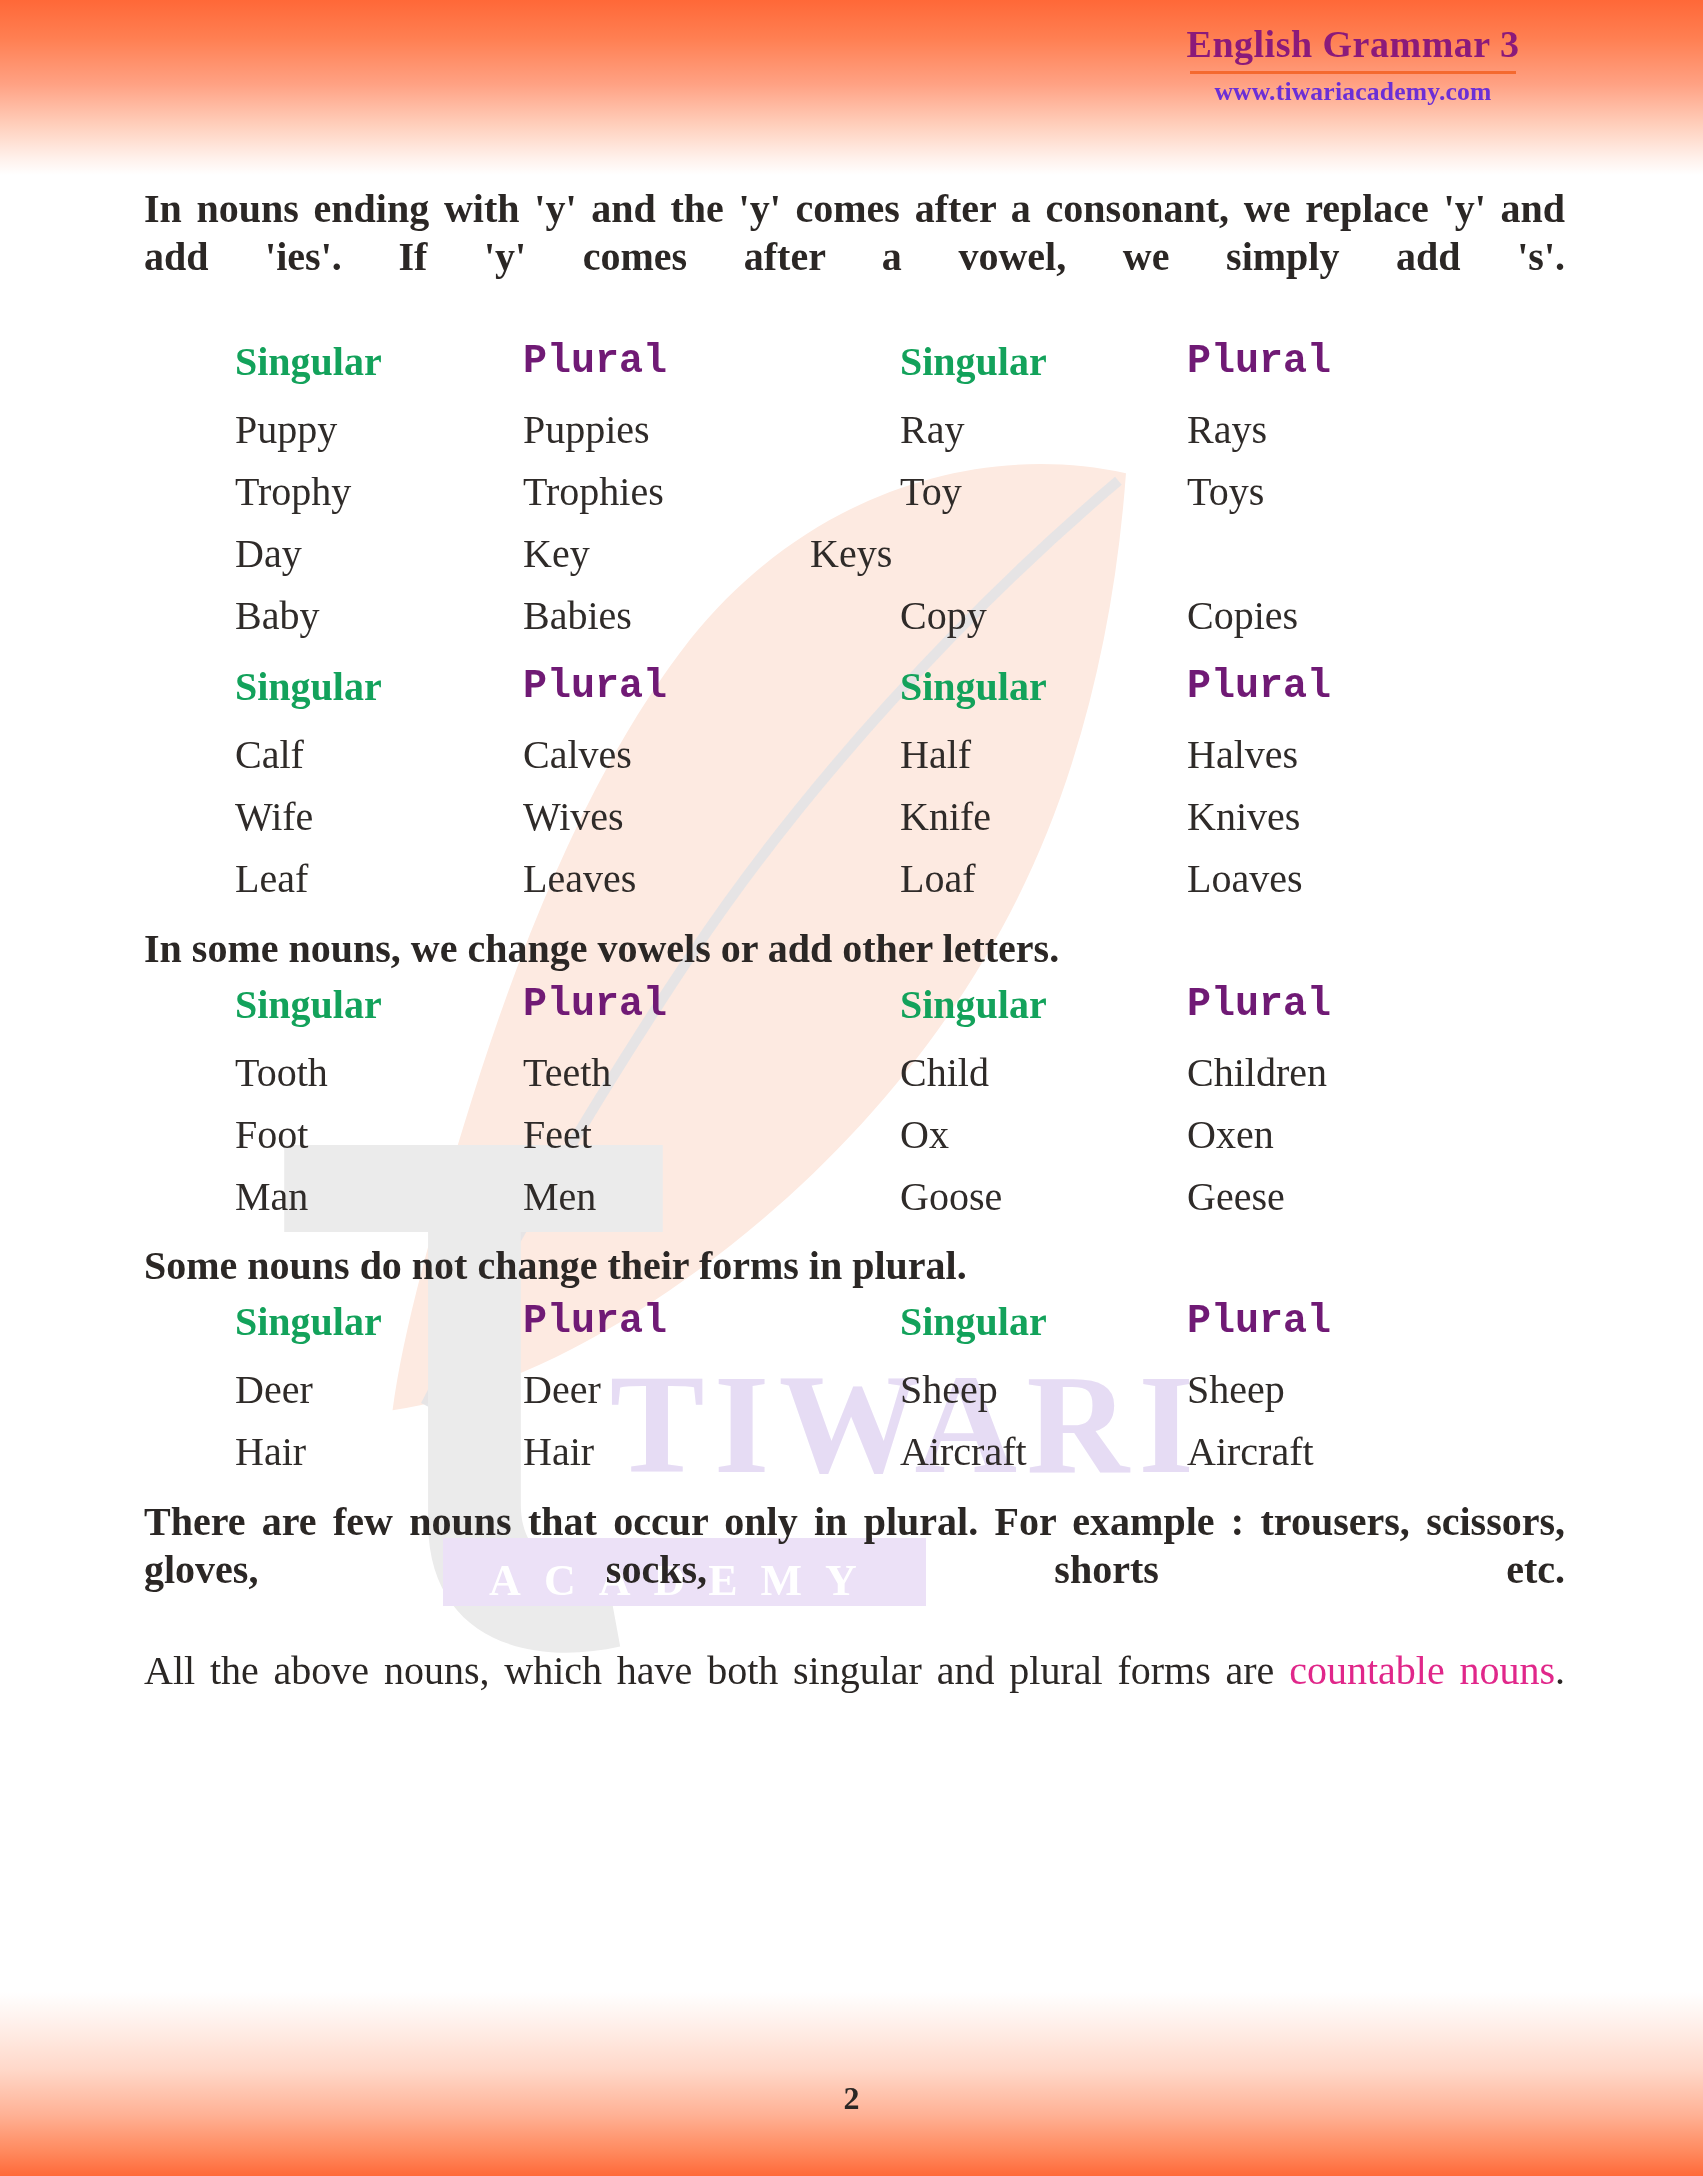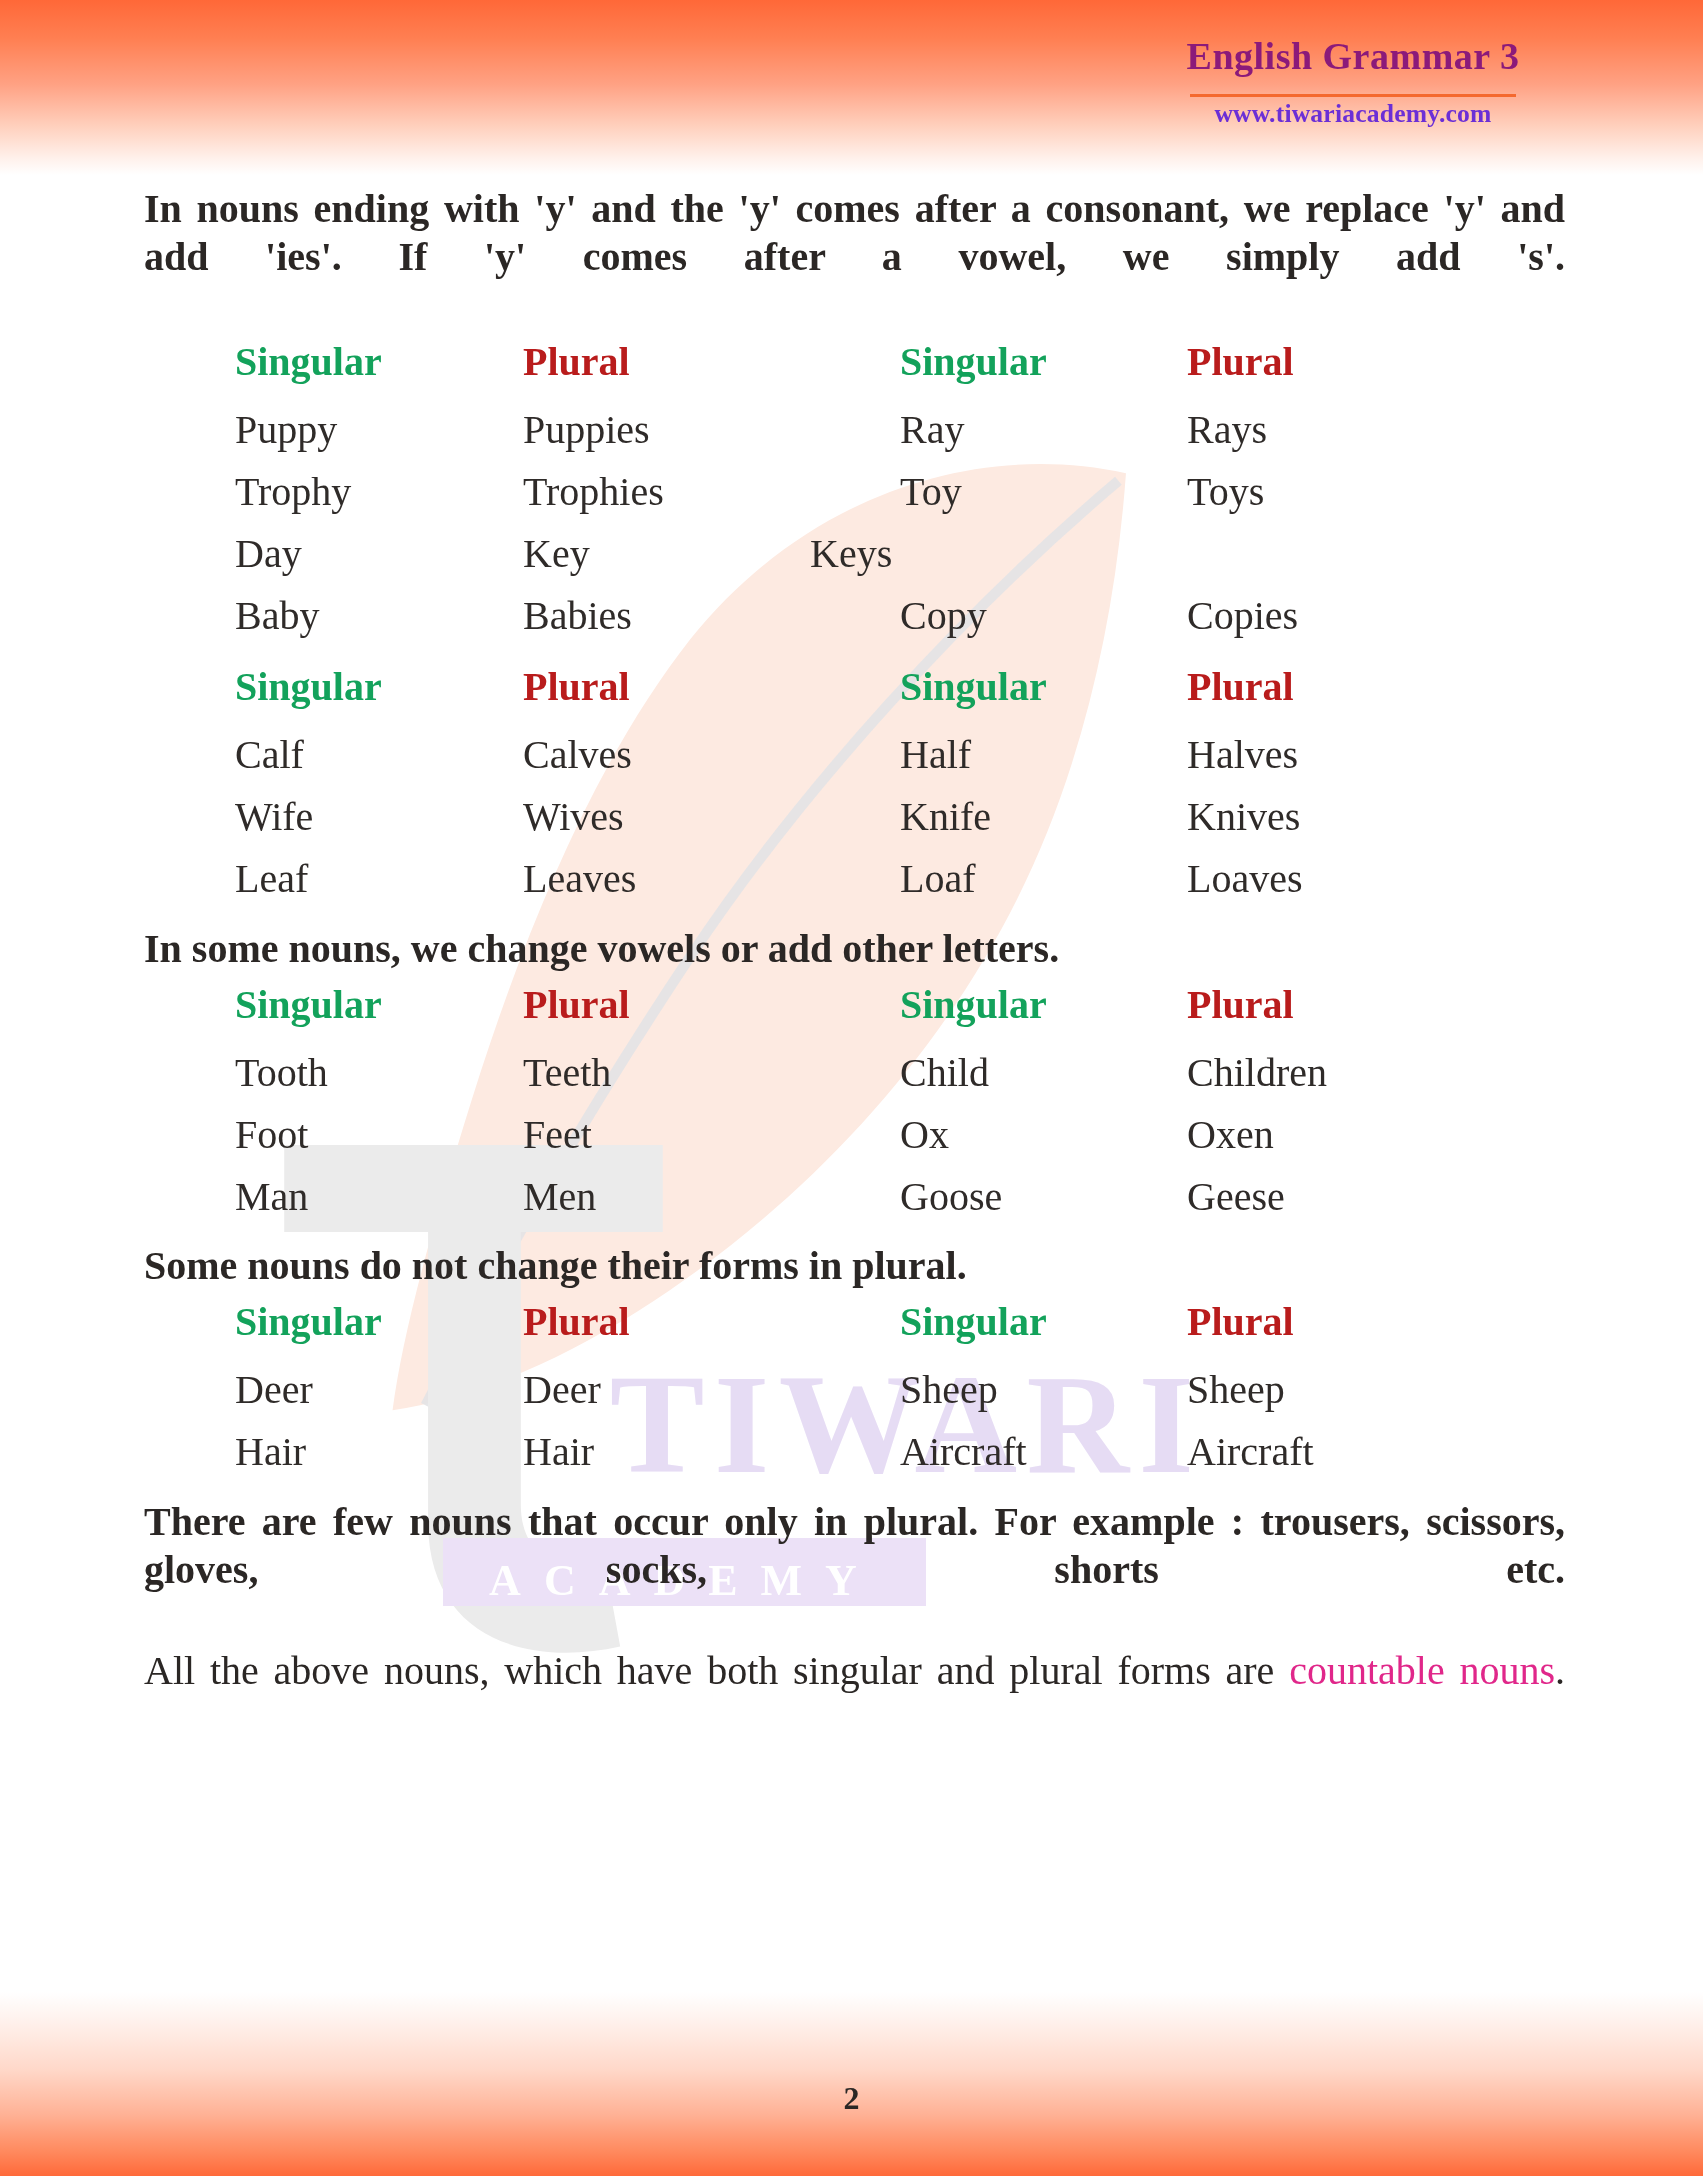--- a/index.html
+++ b/index.html
@@ -94,21 +94,21 @@
     position: absolute;
     right: 0;
     top: 0;
     width: 662px;
     z-index: 3;
     text-align: center;
     padding-right: 38px;
     box-sizing: border-box;
   }
   .site-title {
-    margin: 16px;
+    margin: 4px;
     padding-top: 20px;
     font-family: "Liberation Serif", serif;
     font-weight: bold;
     font-size: 38px;
     color: #8b1a7a;
     letter-spacing: 0.5px;
     line-height: 1.1;
   }
   .title-rule {
     margin: 5.7px auto 2.8px auto;
@@ -177,21 +177,21 @@
   }
   .c1 { width: 288px; margin-left: 91px; }
   .c2 { width: 377px; }
   .c3 { width: 287px; }
   .c4 { width: 312px; }
   .hd {
     font-weight: bold;
     font-size: 40px;
   }
   .hd.sing { color: #13a25b; }
-  .hd.plur { color: #b91c1c; }
+  .hd.plur { color: #701a75; font-family: Liberation Mono, monospace; }
 
   
   .footer-page {
     position: absolute;
     left: 0;
     top: 2080px;
     width: 1703px;
     text-align: center;
     z-index: 3;
     font-family: "Liberation Serif", serif;

